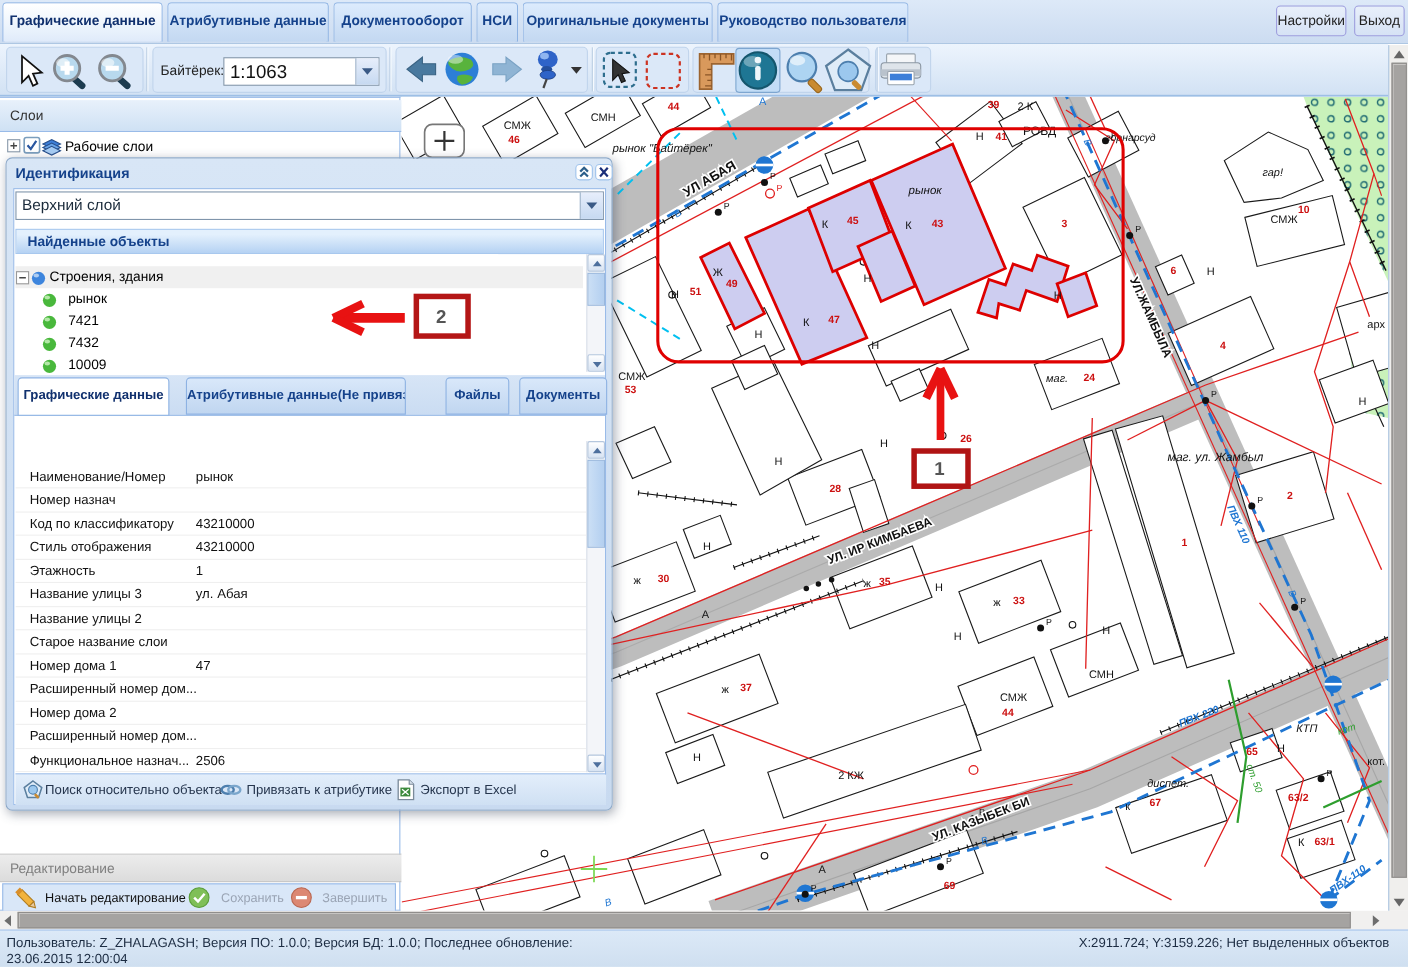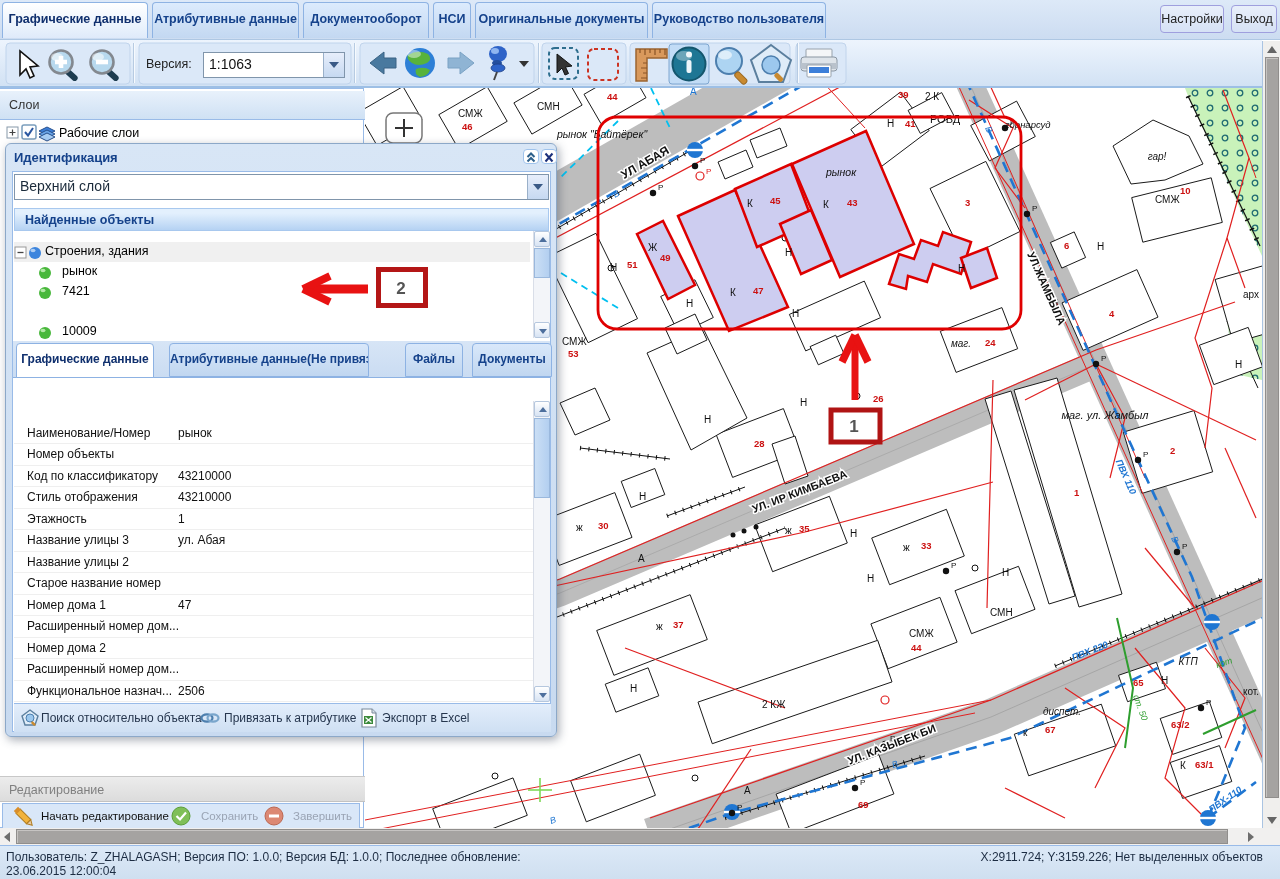--- a/index.html
+++ b/index.html
@@ -8,21 +8,21 @@
 #tabbar{position:absolute;left:0;top:0;width:1280px;height:40px;background:linear-gradient(#dde9f8,#ccdcf1);border-bottom:1px solid #aec7e3}
 .tab{position:absolute;top:2px;height:36px;border:1px solid #8eb3e3;border-bottom:none;border-radius:4px 4px 0 0;font-size:12.5px;font-weight:bold;color:#15428b;text-align:center;line-height:33px;background:linear-gradient(#dcebfd,#c3d8f1);white-space:nowrap;overflow:hidden}
 .tab.active{background:linear-gradient(#ffffff,#e9f2fc 70%,#dfeafa);color:#10306e}
 .topbtn{position:absolute;top:5px;height:28px;border:1px solid #9f9fde;border-radius:4px;background:linear-gradient(#e8effa,#d6e2f5);font-size:12.5px;color:#222;text-align:center;line-height:26px}
 
 #toolbar{position:absolute;left:0;top:40px;width:1262px;height:48px;background:linear-gradient(#edf4fd,#d2e2f4);border-bottom:2px solid #9dbfe5}
 .ticon{position:absolute;top:0;height:48px}
 #toolbar .lbl{position:absolute;top:17px;font-size:12.5px;color:#222}
 #combo1{position:absolute;left:203px;top:52px;width:142px;height:26px}
 .combofield{position:absolute;left:0;top:0;width:100%;height:100%;background:#fff;border:1px solid #8095ab}
-.combotext{position:absolute;left:6px;top:4px;font-size:14px;color:#111}
+.combotext{position:absolute;left:6px;top:4px;font-size:17px;color:#111}
 .combobtn{position:absolute;right:1px;top:1px;width:21px;height:24px;background:linear-gradient(#e7eefb,#c6d9f1);border-left:1px solid #9ab0c9}
 .chev{position:absolute;left:5px;top:9px;width:0;height:0;border:5px solid transparent;border-top:6px solid #3a5a86;border-bottom:none}
 
 #leftcol{position:absolute;left:0;top:88px;width:364px;height:740px;background:#fff;border:1px solid #99bbe8;border-left:none}
 .phdr{position:absolute;left:0;width:409px;background:linear-gradient(#e8f1fb,#cfe1f4);border-bottom:1px solid #99bbe8;font-size:12.5px;color:#333}
 .roundbtn{position:absolute;width:17px;height:16px;border:1px solid #7fa7d9;border-radius:3px;background:linear-gradient(#fdfeff,#d7e7f9);color:#15428b;font-size:12px;font-weight:bold;text-align:center;line-height:13px}
 
 #vscroll{position:absolute;left:1262px;top:41px;width:18px;height:787px;background:#f0efed;border-left:1px solid #aac4e2}
 #hscroll{position:absolute;left:0;top:828px;width:1280px;height:17px;background:#f1f0ef}
 .sthumb{position:absolute;background:#a5a3a1;border:1px solid #908e8c;box-shadow:inset 1px 1px 0 #c6c4c2}
@@ -152,21 +152,21 @@
         <rect x="798" y="2" width="1" height="40" fill="#f6fafe"></rect>
 
     <g>
           <rect x="806" y="8" width="26" height="10" rx="1" fill="#f4f6f8" stroke="#98a2ac"></rect>
        <rect x="801" y="16" width="36" height="14" rx="3" fill="#dee4ea" stroke="#8a96a2"></rect>
        <rect x="801" y="22" width="36" height="6" fill="#b9c2cc"></rect>
        <rect x="807" y="24" width="24" height="12" rx="1" fill="#fff" stroke="#98a2ac"></rect>
        <rect x="809" y="26" width="20" height="6" fill="#3d7fd9"></rect>
         </g>
   </svg>
-  <span class="lbl" style="left:146px">Версия:</span>
+  <span class="lbl" style="left:146px">Байтёрек:</span>
   <div id="combo1" style="left:203px;top:12px">
     <div class="combofield"></div>
         <span class="combotext">1:1063</span>
     <div class="combobtn">
           <div class="chev"></div>
         </div>
   </div>
 </div>
 
 <div id="leftcol">
@@ -525,20 +525,27 @@
             </svg>
             <span class="abs" style="left:48px;top:2px">рынок</span>
           </div>
       <div class="trow" style="top:51px">
             <svg class="abs" style="left:24px;top:3px" width="16" height="15">
               <circle cx="7" cy="8" r="6" fill="#49b83c"></circle>
               <ellipse cx="5" cy="5.5" rx="2.5" ry="1.8" fill="#b4e8a8"></ellipse>
             </svg>
             <span class="abs" style="left:48px;top:2px">7421</span>
           </div>
+      <div class="trow" style="top:71px">
+            <svg class="abs" style="left:24px;top:3px" width="16" height="15">
+              <circle cx="7" cy="8" r="6" fill="#49b83c"></circle>
+              <ellipse cx="5" cy="5.5" rx="2.5" ry="1.8" fill="#b4e8a8"></ellipse>
+            </svg>
+            <span class="abs" style="left:48px;top:2px">7432</span>
+          </div>
       <div class="trow" style="top:91px">
             <svg class="abs" style="left:24px;top:3px" width="16" height="15">
               <circle cx="7" cy="8" r="6" fill="#49b83c"></circle>
               <ellipse cx="5" cy="5.5" rx="2.5" ry="1.8" fill="#b4e8a8"></ellipse>
             </svg>
             <span class="abs" style="left:48px;top:2px">10009</span>
           </div>
       <div class="scol" style="left:519px;top:0;height:107px">
         <div class="sbtn" style="top:0">
               <div class="tri-up"></div>
@@ -554,21 +561,21 @@
       <div class="itab" style="left:156px;width:200px">Атрибутивные данные(Не привязан)</div>
       <div class="itab" style="left:392px;width:58px">Файлы</div>
       <div class="itab" style="left:459px;width:80px">Документы</div>
     </div>
     <div id="grows">
           <div class="grow" style="top:21.5px">
             <span class="gf">Наименование/Номер</span>
             <span class="gv">рынок</span>
           </div>
           <div class="grow" style="top:43.0px">
-            <span class="gf">Номер объекты</span>
+            <span class="gf">Номер назнач</span>
             <span class="gv"></span>
           </div>
           <div class="grow" style="top:64.5px">
             <span class="gf">Код по классификатору</span>
             <span class="gv">43210000</span>
           </div>
           <div class="grow" style="top:86.0px">
             <span class="gf">Стиль отображения</span>
             <span class="gv">43210000</span>
           </div>
@@ -578,21 +585,21 @@
           </div>
           <div class="grow" style="top:129.0px">
             <span class="gf">Название улицы 3</span>
             <span class="gv">ул. Абая</span>
           </div>
           <div class="grow" style="top:150.5px">
             <span class="gf">Название улицы 2</span>
             <span class="gv"></span>
           </div>
           <div class="grow" style="top:172.0px">
-            <span class="gf">Старое название номер</span>
+            <span class="gf">Старое название слои</span>
             <span class="gv"></span>
           </div>
           <div class="grow" style="top:193.5px">
             <span class="gf">Номер дома 1</span>
             <span class="gv">47</span>
           </div>
           <div class="grow" style="top:215.0px">
             <span class="gf">Расширенный номер дом...</span>
             <span class="gv"></span>
           </div>

